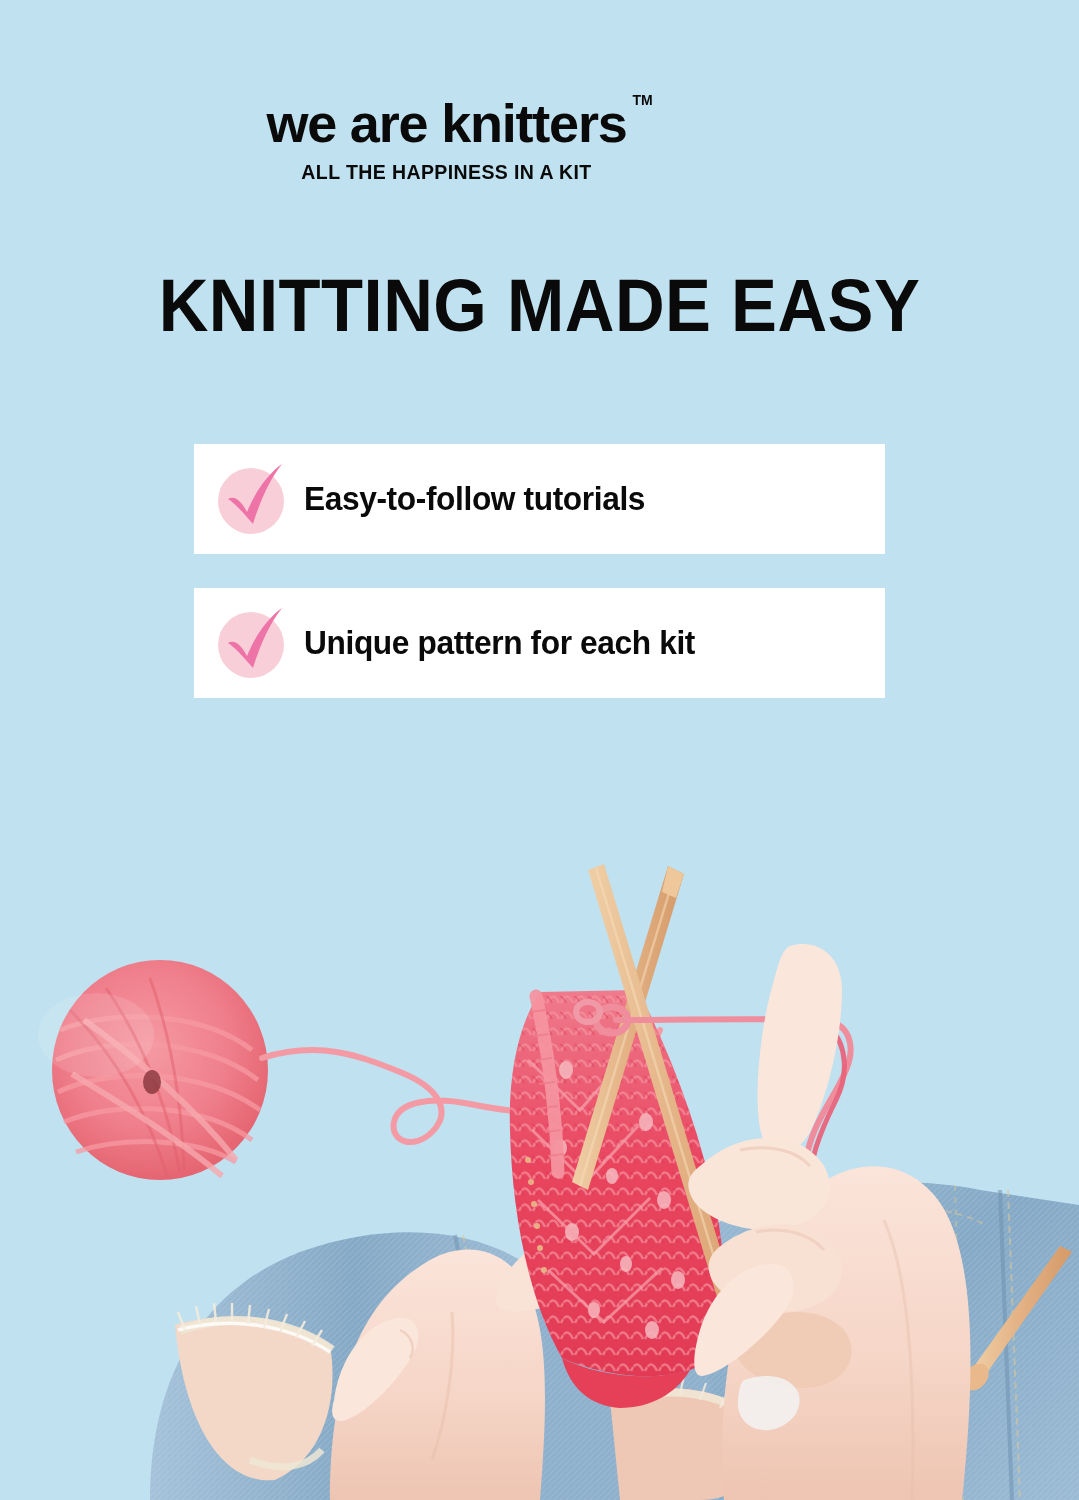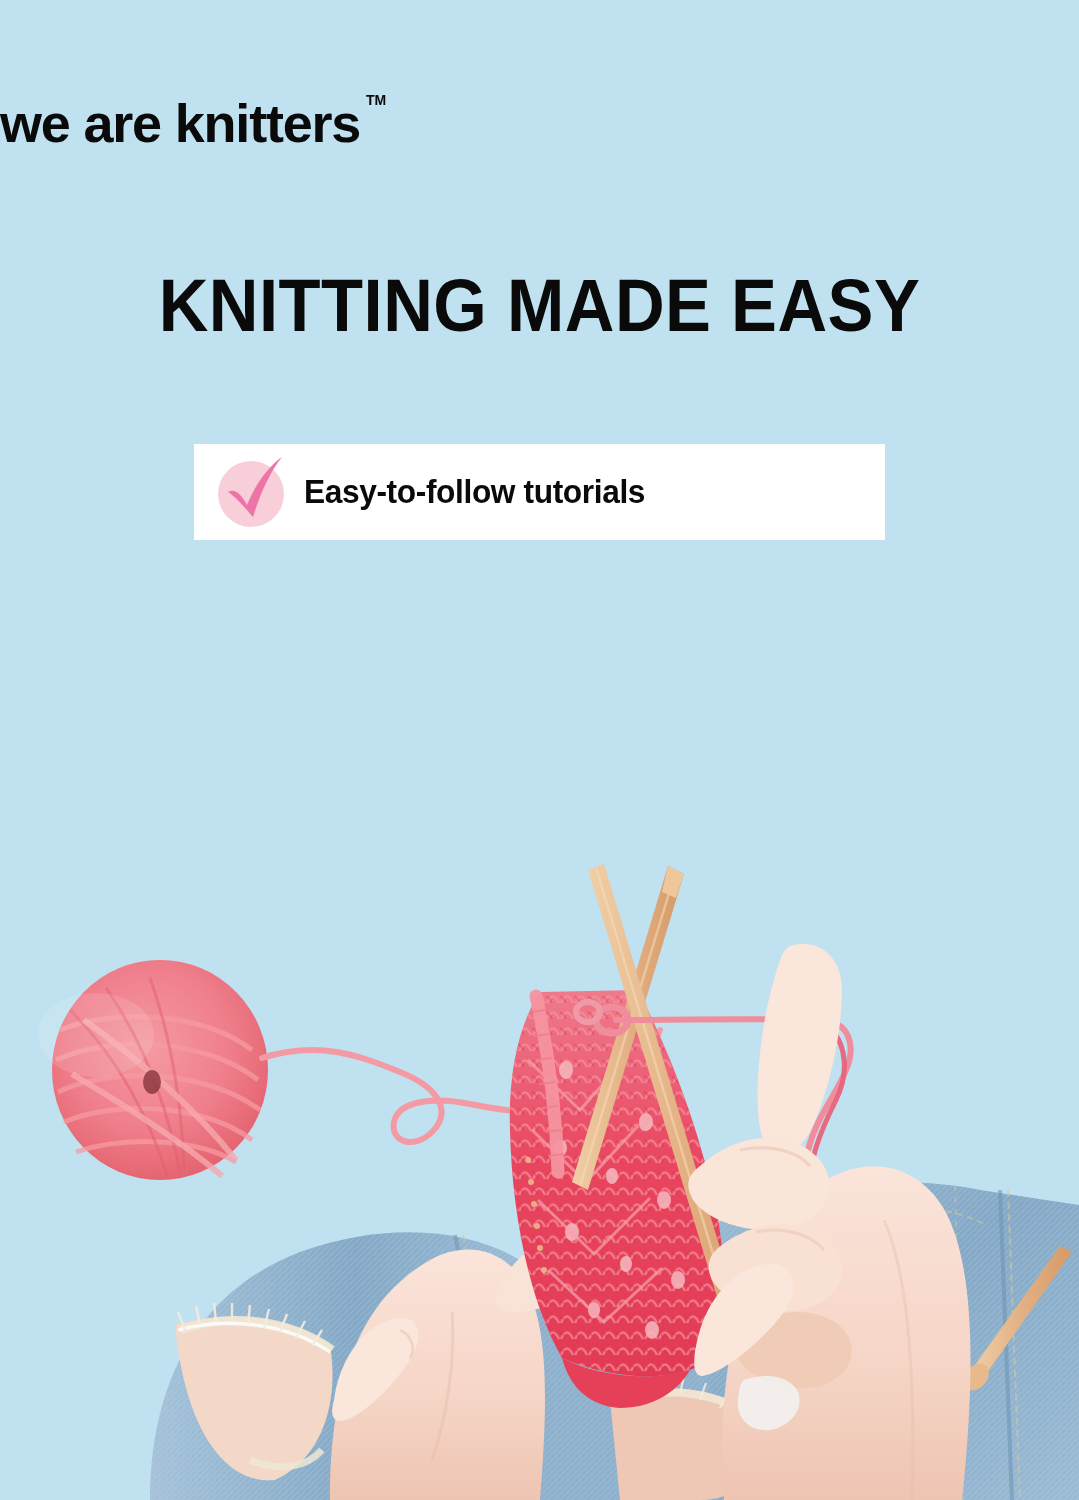--- a/index.html
+++ b/index.html
@@ -18,23 +18,23 @@
     width: 1079px;
     height: 1500px;
     background: #c0e1ef;
     overflow: hidden;
   }
 
   
   .brand {
     position: absolute;
     top: 94px;
-    left: 0;
+    left: 8px;
     width: 877px;
-    text-align: left;
+    text-align: center;
   }
   .brand-wordmark {
     display: inline-block;
     position: relative;
     font-family: "Liberation Sans", sans-serif;
     font-weight: bold;
     font-size: 54px;
     line-height: 58px;
     letter-spacing: -1.2px;
     color: #0a0a0a;
@@ -79,21 +79,21 @@
   
   .features {
     position: absolute;
     top: 444px;
     left: 194px;
     width: 691px;
   }
   .feature-card {
     position: relative;
     width: 691px;
-    height: 96px;
+    height: 110px;
     background: #ffffff;
     margin-bottom: 34px;
     display: flex;
     align-items: center;
   }
   .feature-check {
     position: relative;
     flex: 0 0 auto;
     width: 78px;
     height: 78px;
@@ -135,37 +135,47 @@
 </head>
 <body>
 
 <div class="poster">
 
   <div class="brand">
     <div class="brand-wordmark">
       <span>we are knitters</span>
       <span class="brand-tm">TM</span>
     </div>
+    <div class="brand-tagline">ALL THE HAPPINESS IN A KIT</div>
   </div>
 
   <div class="headline">KNITTING MADE EASY</div>
 
   <div class="features">
 
     <div class="feature-card">
       <span class="feature-check">
         <svg viewBox="0 0 78 78" xmlns="http://www.w3.org/2000/svg">
           <circle cx="37" cy="41" r="33" fill="#f8cfd9"></circle>
           <path d="M14 39 C20 35 27 40 33 52 C42 30 55 13 68 4 C56 19 46 41 39 64 C32 56 22 44 14 39 Z" fill="#ee74a8"></path>
         </svg>
       </span>
       <span class="feature-label">Easy-to-follow tutorials</span>
     </div>
 
 
+    <div class="feature-card">
+      <span class="feature-check">
+        <svg viewBox="0 0 78 78" xmlns="http://www.w3.org/2000/svg">
+          <circle cx="37" cy="41" r="33" fill="#f8cfd9"></circle>
+          <path d="M14 39 C20 35 27 40 33 52 C42 30 55 13 68 4 C56 19 46 41 39 64 C32 56 22 44 14 39 Z" fill="#ee74a8"></path>
+        </svg>
+      </span>
+      <span class="feature-label">Unique pattern for each kit</span>
+    </div>
 
   </div>
 
   <div class="photo">
     <svg viewBox="0 0 1079 640" xmlns="http://www.w3.org/2000/svg">
       <defs>
         <linearGradient id="denimG" x1="0" y1="0" x2="1" y2="1">
           <stop offset="0%" stop-color="#9dbdd6"></stop>
           <stop offset="45%" stop-color="#85a9c6"></stop>
           <stop offset="100%" stop-color="#9cbcd6"></stop>

